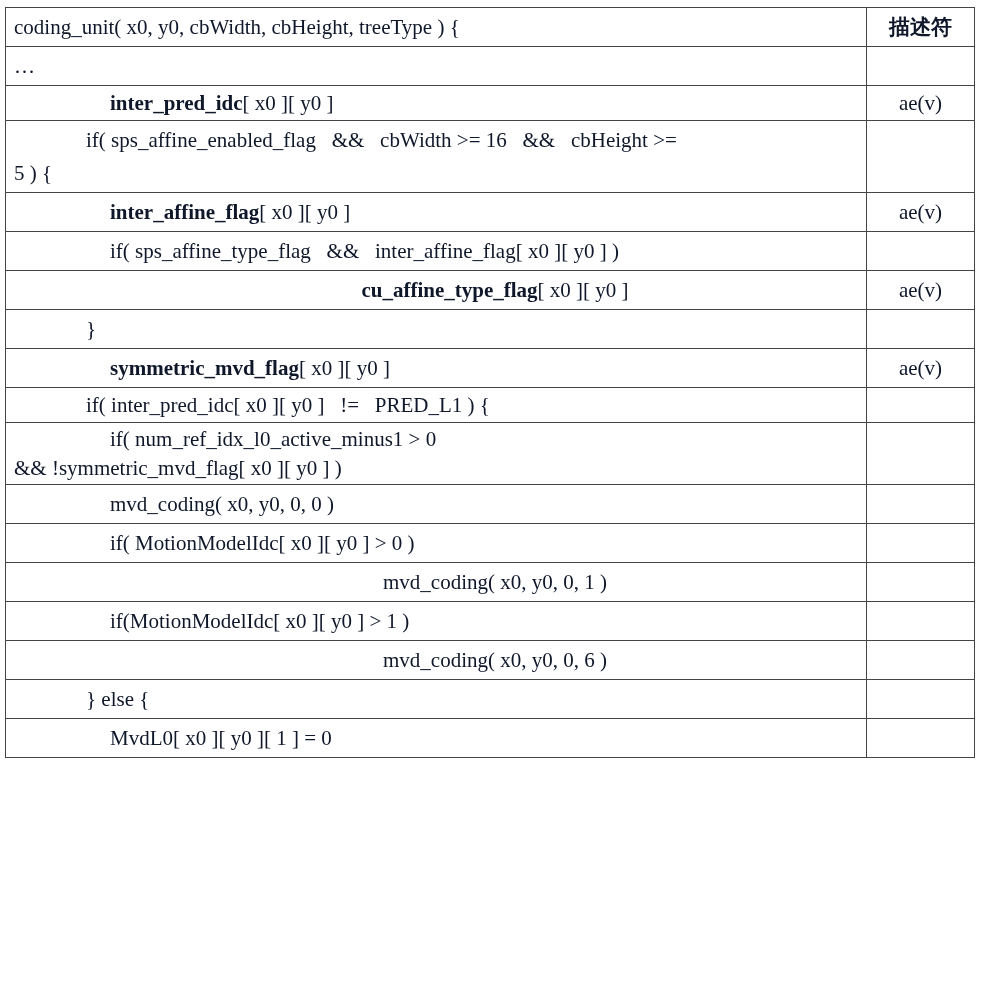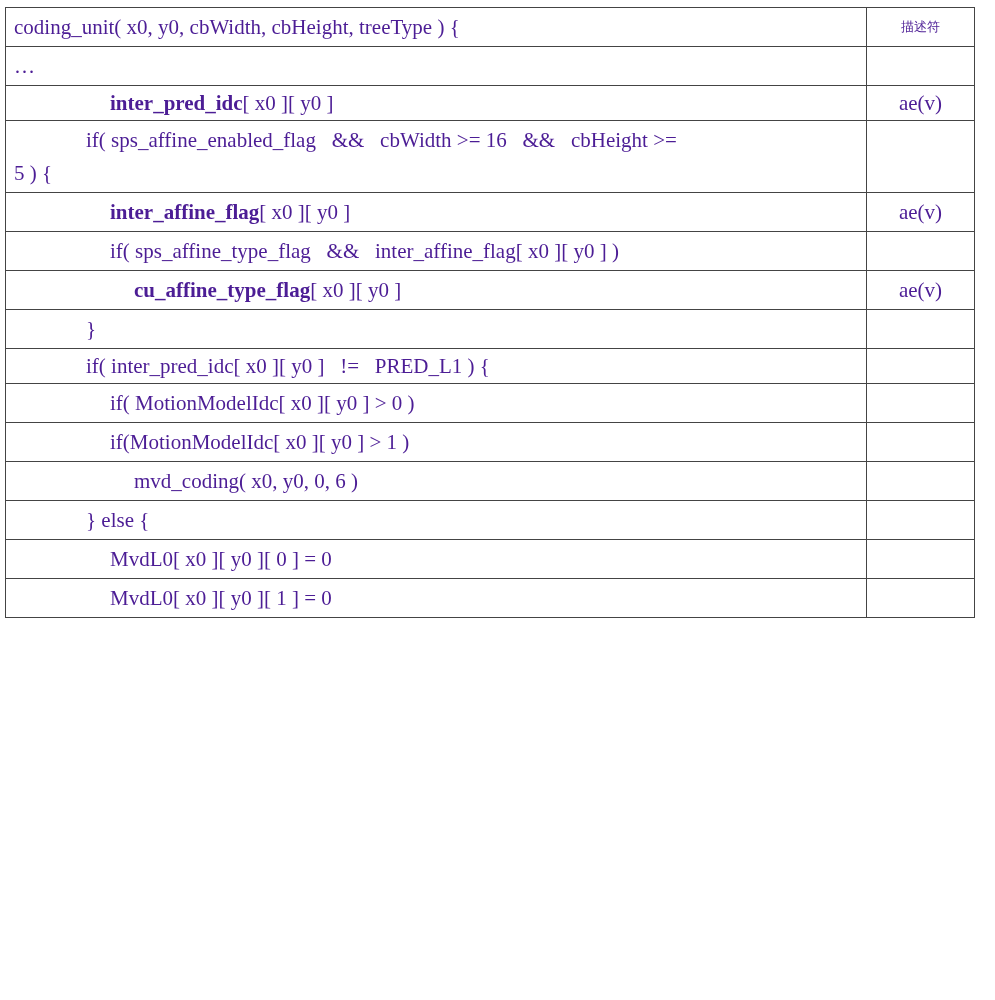--- a/index.html
+++ b/index.html
@@ -3,41 +3,41 @@
 <meta charset="utf-8">
 <style>
   html, body { margin: 0; padding: 0; background: #ffffff; }
   body { width: 995px; height: 1000px; overflow: hidden; position: relative; }
   .syntax-table {
     position: absolute; left: 5px; top: 7px;
     width: 799px;
     border-collapse: collapse;
     font-family: "Liberation Serif", "DejaVu Serif", serif;
     font-size: 21px;
-    color: #4c1d95;
+    color: #0f172a;
     table-layout: fixed;
   }
   .syntax-table td {
     border: 1.6px solid #444;
     padding: 0 10px 0 8px;
     vertical-align: middle;
     line-height: 34px;
     white-space: nowrap;
   }
   .syntax-table td.code { width: 842px; }
   .syntax-table td.desc { width: 107px; text-align: center; padding: 0; }
   .syntax-table tr { height: 39px; }
   .syntax-table tr.tall { height: 72px; font-family: Liberation Serif, serif; }
   .syntax-table tr.short { height: 35px; }
   .syntax-table td.wrap { white-space: normal; line-height: 33px; }
-  .hdr-desc { font-family: "DejaVu Sans", sans-serif; font-weight: normal; font-size: 13px; }
+  .hdr-desc { font-family: "DejaVu Sans", sans-serif; font-weight: bold; font-size: 21px; }
   .kw { font-weight: bold; }
   .i1 { padding-left: 80px !important; }
   .i2 { padding-left: 104px !important; margin-top: 37px; }
-  .i3 { padding-left: 128px !important; }
+  .i3 { padding-left: 128px !important; text-align: center; }
 </style>
 </head>
 <body>
 
 <table class="syntax-table">
   <tbody>
       <tr>
     <td class="code">coding_unit( x0, y0, cbWidth, cbHeight, treeType ) {</td>
     <td class="desc hdr-desc">描述符</td>
   </tr>
@@ -75,54 +75,69 @@
     <td class="code i3"><span class="kw">cu_affine_type_flag</span><span>[ x0 ][ y0 ]</span></td>
     <td class="desc">ae(v)</td>
   </tr>
 
   <tr>
     <td class="code i1">}</td>
     <td class="desc"></td>
   </tr>
 
 
+  <tr>
+    <td class="code i2"><span class="kw">symmetric_mvd_flag</span><span>[ x0 ][ y0 ]</span></td>
+    <td class="desc">ae(v)</td>
+  </tr>
 
   <tr class="short">
     <td class="code i1" style="white-space:pre">if( inter_pred_idc[ x0 ][ y0 ]   !=   PRED_L1 ) {</td>
     <td class="desc"></td>
   </tr>
 
+  <tr class="tall" style="height:62px">
+    <td class="code wrap" style="line-height:29px">
+          <span style="display:block;padding-left:96px;white-space:pre">if( num_ref_idx_l0_active_minus1 &gt; 0</span>
+          <span style="display:block;white-space:pre">&amp;&amp; !symmetric_mvd_flag[ x0 ][ y0 ] )</span>
+        </td>
+    <td class="desc"></td>
+  </tr>
 
 
+  <tr>
+    <td class="code i2">mvd_coding( x0, y0, 0, 0 )</td>
+    <td class="desc"></td>
+  </tr>
 
   <tr>
     <td class="code i2">if( MotionModelIdc[ x0 ][ y0 ] &gt; 0 )</td>
     <td class="desc"></td>
   </tr>
 
+  <tr>
+    <td class="code i3">mvd_coding( x0, y0, 0, 1 )</td>
+    <td class="desc"></td>
+  </tr>
 
   <tr>
     <td class="code i2">if(MotionModelIdc[ x0 ][ y0 ] &gt; 1 )</td>
     <td class="desc"></td>
   </tr>
 
   <tr>
     <td class="code i3">mvd_coding( x0, y0, 0, 6 )</td>
     <td class="desc"></td>
   </tr>
 
 
   <tr>
     <td class="code i1">} else {</td>
     <td class="desc"></td>
   </tr>
 
-  <tr>
-    <td class="code i2">MvdL0[ x0 ][ y0 ][ 0 ] = 0</td>
-    <td class="desc"></td>
-  </tr>
 
   <tr>
     <td class="code i2">MvdL0[ x0 ][ y0 ][ 1 ] = 0</td>
     <td class="desc"></td>
   </tr>
 </tbody>
   </table>
 
 </body></html>

